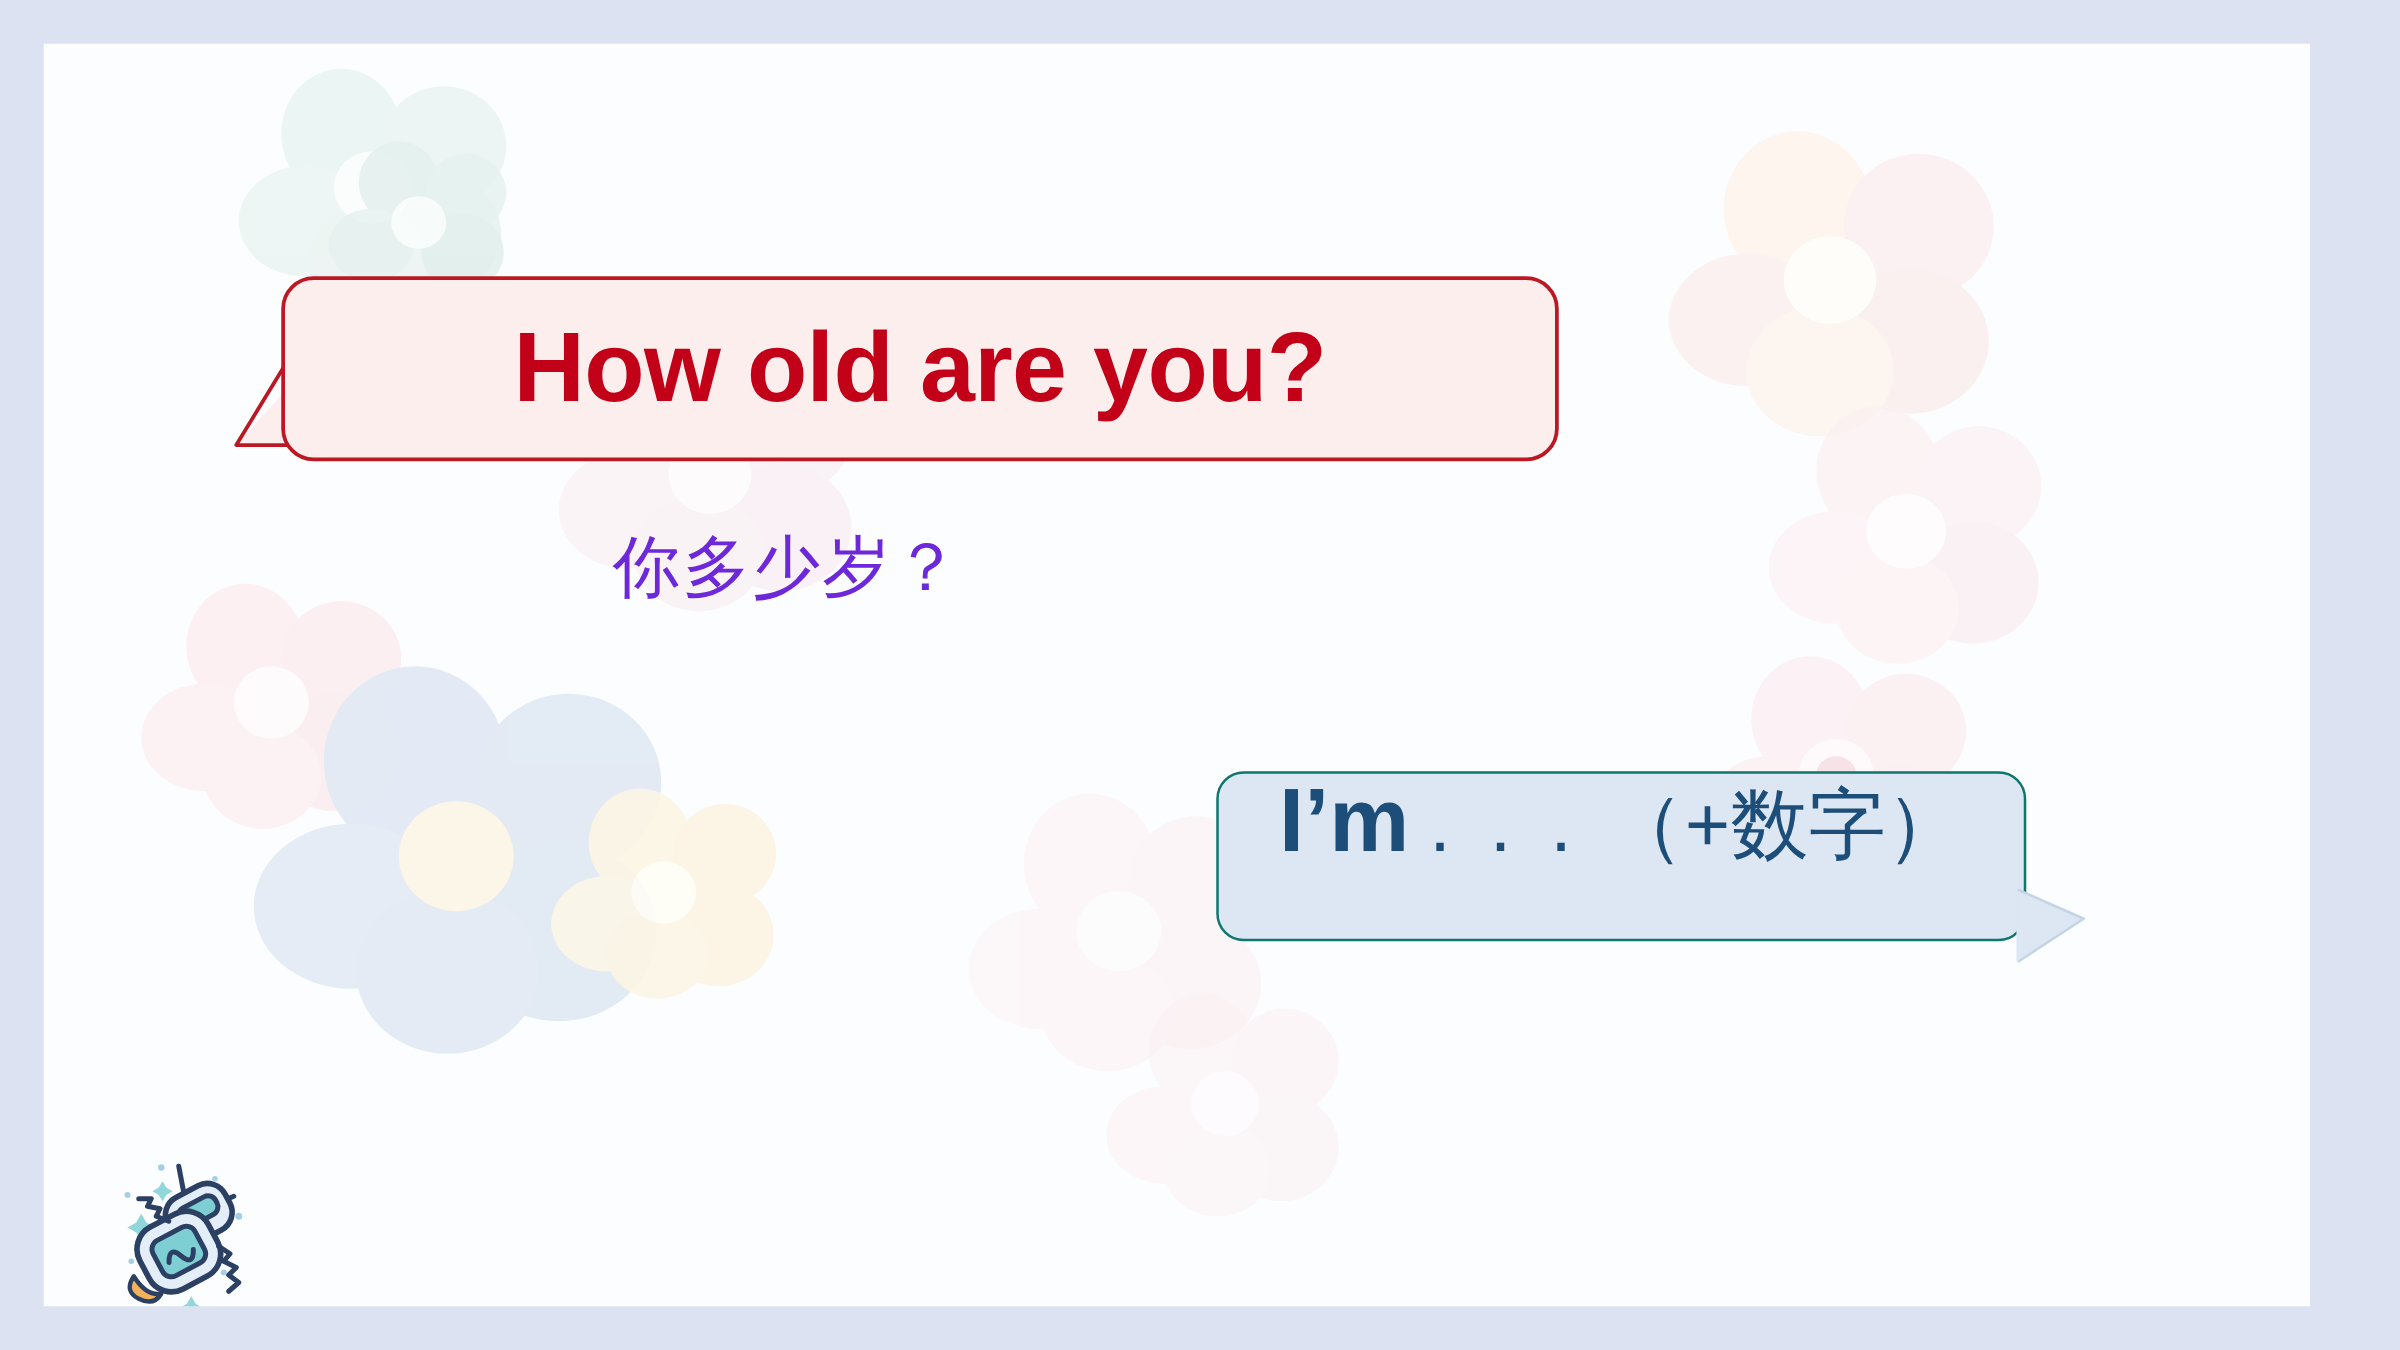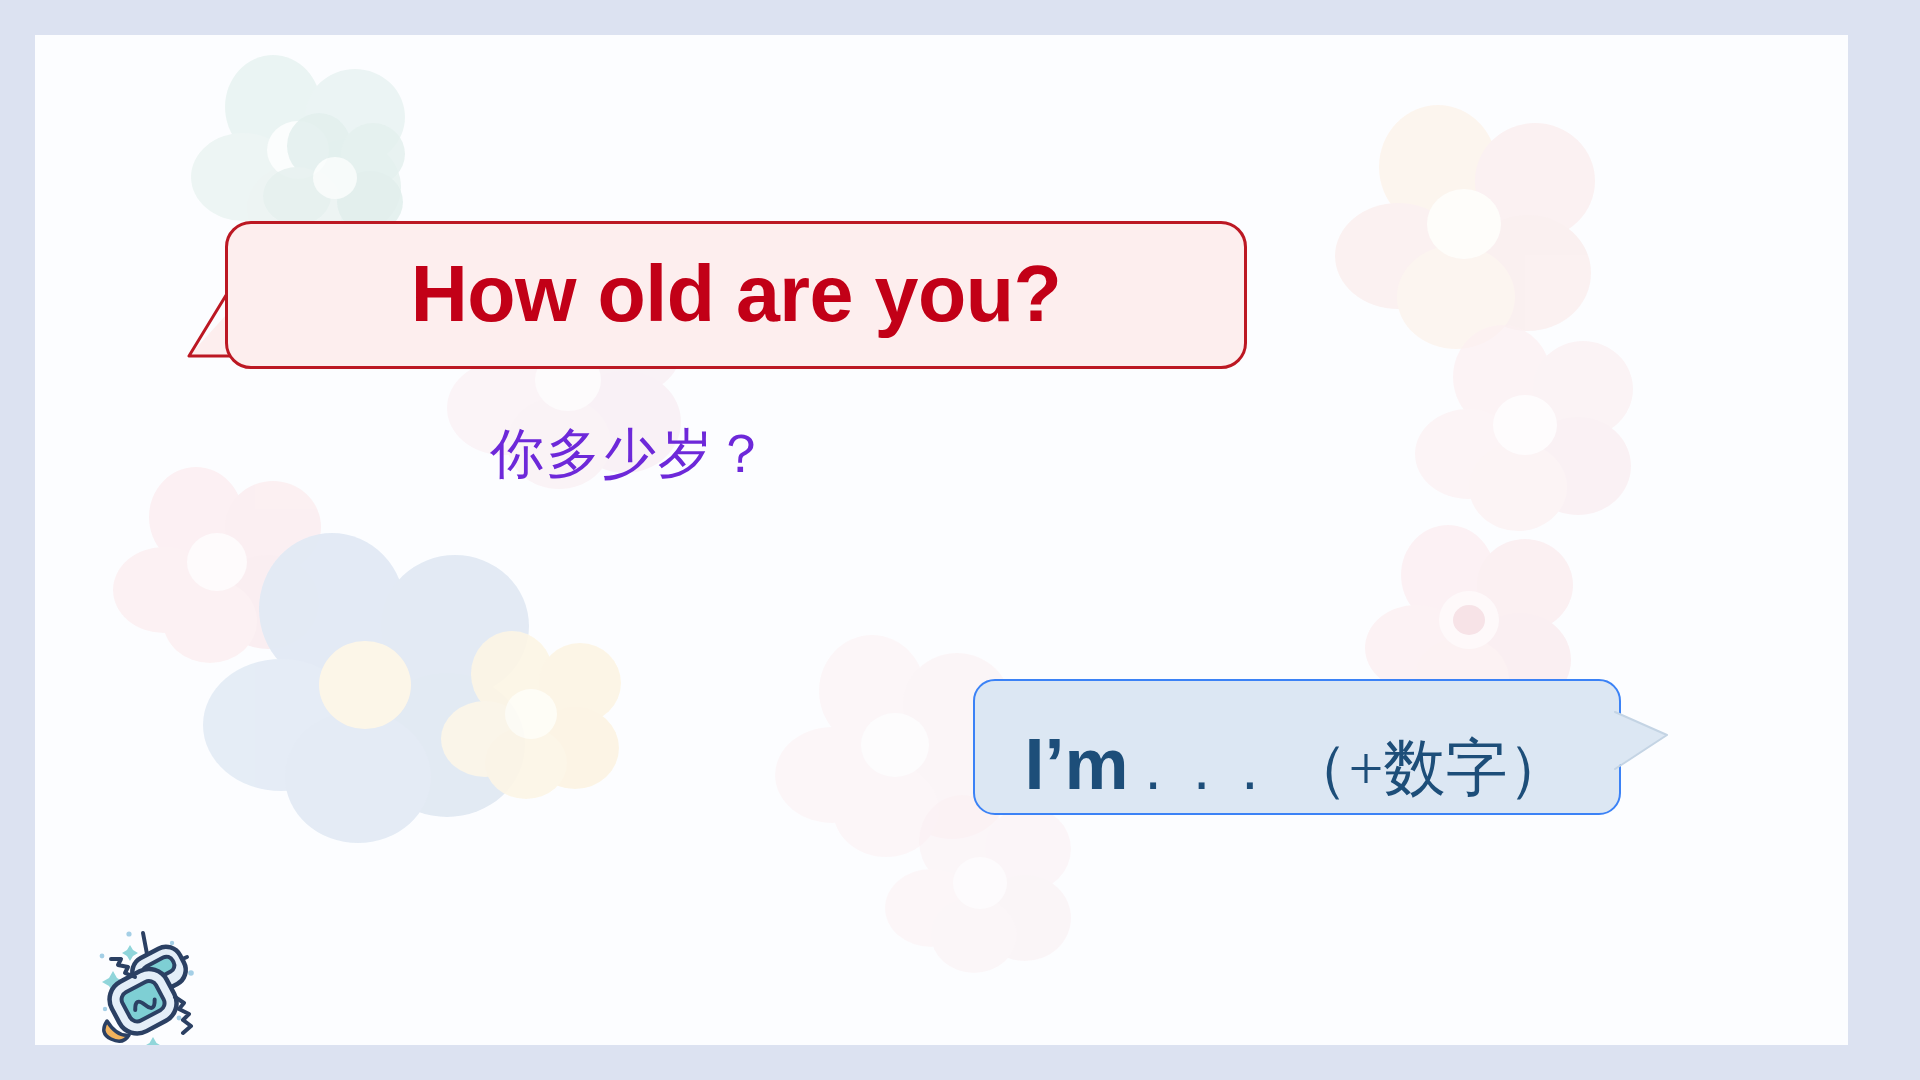--- a/index.html
+++ b/index.html
@@ -80,29 +80,29 @@
     color: #6d28d9;
     font-family: "DejaVu Sans", "Liberation Sans", sans-serif;
     letter-spacing: 2px;
     white-space: nowrap;
   }
 
   
   #a-bubble {
     position: absolute;
     left: 938px;
-    top: 644px;
+    top: 582px;
     width: 648px;
     height: 136px;
     background: #dce7f3;
-    border: 2px solid #3b82f6;
+    border: 2px solid #0f766e;
     border-radius: 22px;
     box-sizing: border-box;
     display: flex;
-    align-items: flex-end;
+    align-items: flex-start;
     justify-content: center;
   }
   #a-tail {
     position: absolute;
     left: 1578px;
     top: 676px;
     width: 58px;
     height: 62px;
   }
   #a-bubble-inner {
@@ -121,21 +121,21 @@
     font-size: 62px;
     font-weight: normal;
     color: #1d4e79;
     letter-spacing: 7px;
     margin-left: 16px;
   }
   .a-paren {
     font-size: 62px;
     font-weight: normal;
     color: #1d4e79;
-    font-family: Liberation Serif, serif;
+    font-family: Liberation Mono, monospace;
     margin-left: 21px;
   }
 
   #a-cn {
     position: absolute;
     left: 1096px;
     top: 802px;
     font-size: 54px;
     color: #1d4e79;
     font-family: "DejaVu Sans", "Liberation Sans", sans-serif;

